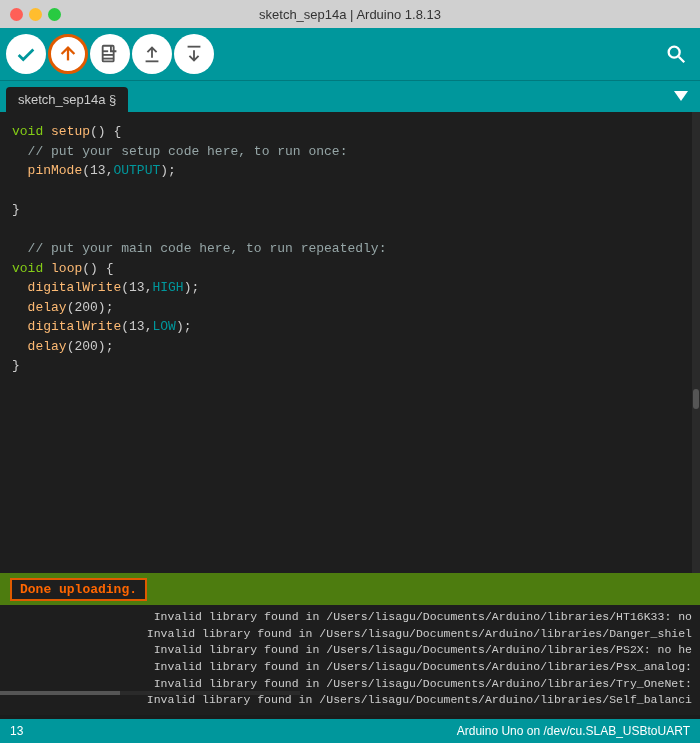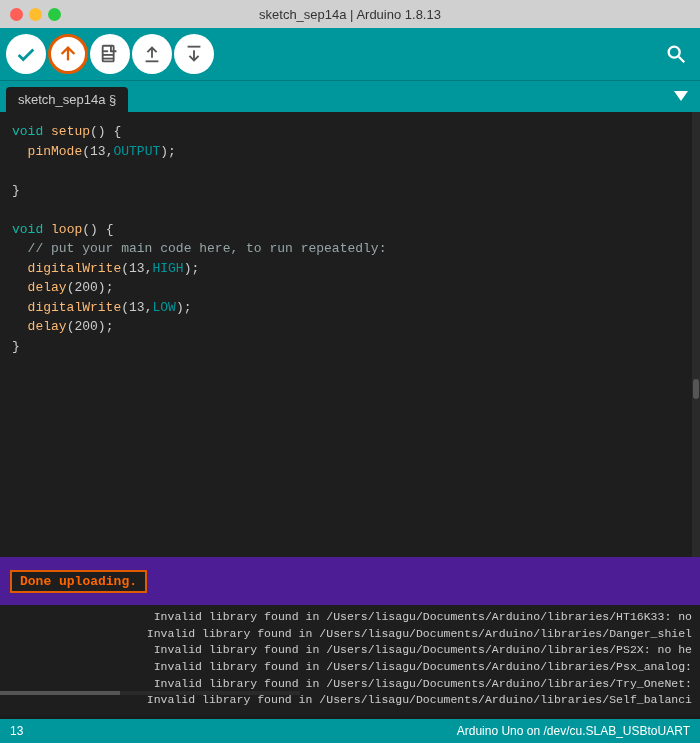--- a/index.html
+++ b/index.html
@@ -125,21 +125,21 @@
       font-family: 'Courier New', Courier, monospace;
       font-size: 13px;
       line-height: 1.5;
       padding: 10px 12px;
       flex: 1;
       overflow: hidden;
       height: 430px;
       position: relative;
     }
     .code-line { white-space: pre; }
-    .kw { color: #14b8a6; }
+    .kw { color: #84cc16; }
     .fn { color: #fdba74; }
     .comment { color: #95a5a6; }
     .plain { color: #cccccc; }
     .num { color: #cccccc; }
     .const { color: #00979c; }
 
     
     #editor-scroll-area {
       position: absolute;
       right: 0;
@@ -154,22 +154,22 @@
       background: #555;
       border-radius: 3px;
       margin: 0 auto;
       position: absolute;
       top: 60%;
       left: 1px;
     }
 
     
     #console-header {
-      background: #4c1d95;
-      height: 48px;
+      background: #4d7c0f;
+      height: 32px;
       display: flex;
       align-items: center;
       padding: 0 10px;
     }
     #done-uploading-badge {
       background: #1e1e1e;
       color: #ff6600;
       border: 2px solid #e05a00;
       font-size: 13px;
       font-family: 'Courier New', Courier, monospace;
@@ -298,26 +298,27 @@
     <div style="flex:1"></div>
     <button id="tab-dropdown">
       <svg width="14" height="10" viewBox="0 0 14 10">
         <polygon points="0,0 14,0 7,10" fill="white"></polygon>
       </svg>
     </button>
   </div>
 
   <div id="editor">
     <div class="code-line"><span class="kw">void</span> <span class="fn">setup</span><span class="plain">() {</span></div>
+    <div class="code-line"><span class="comment">  // put your setup code here, to run once:</span></div>
     <div class="code-line"><span class="plain">  </span><span class="fn">pinMode</span><span class="plain">(</span><span class="num">13</span><span class="plain">,</span><span class="const">OUTPUT</span><span class="plain">);</span></div>
     <div class="code-line">&nbsp;</div>
     <div class="code-line"><span class="plain">}</span></div>
     <div class="code-line">&nbsp;</div>
+    <div class="code-line"><span class="comment">  // put your main code here, to run repeatedly:</span></div>
     <div class="code-line"><span class="kw">void</span> <span class="fn">loop</span><span class="plain">() {</span></div>
-    <div class="code-line"><span class="comment">  // put your main code here, to run repeatedly:</span></div>
     <div class="code-line"><span class="plain">  </span><span class="fn">digitalWrite</span><span class="plain">(</span><span class="num">13</span><span class="plain">,</span><span class="const">HIGH</span><span class="plain">);</span></div>
     <div class="code-line"><span class="plain">  </span><span class="fn">delay</span><span class="plain">(</span><span class="num">200</span><span class="plain">);</span></div>
     <div class="code-line"><span class="plain">  </span><span class="fn">digitalWrite</span><span class="plain">(</span><span class="num">13</span><span class="plain">,</span><span class="const">LOW</span><span class="plain">);</span></div>
     <div class="code-line"><span class="plain">  </span><span class="fn">delay</span><span class="plain">(</span><span class="num">200</span><span class="plain">);</span></div>
     <div class="code-line"><span class="plain">}</span></div>
     <div id="editor-scroll-area">
       <div id="scroll-thumb"></div>
     </div>
   </div>
 

